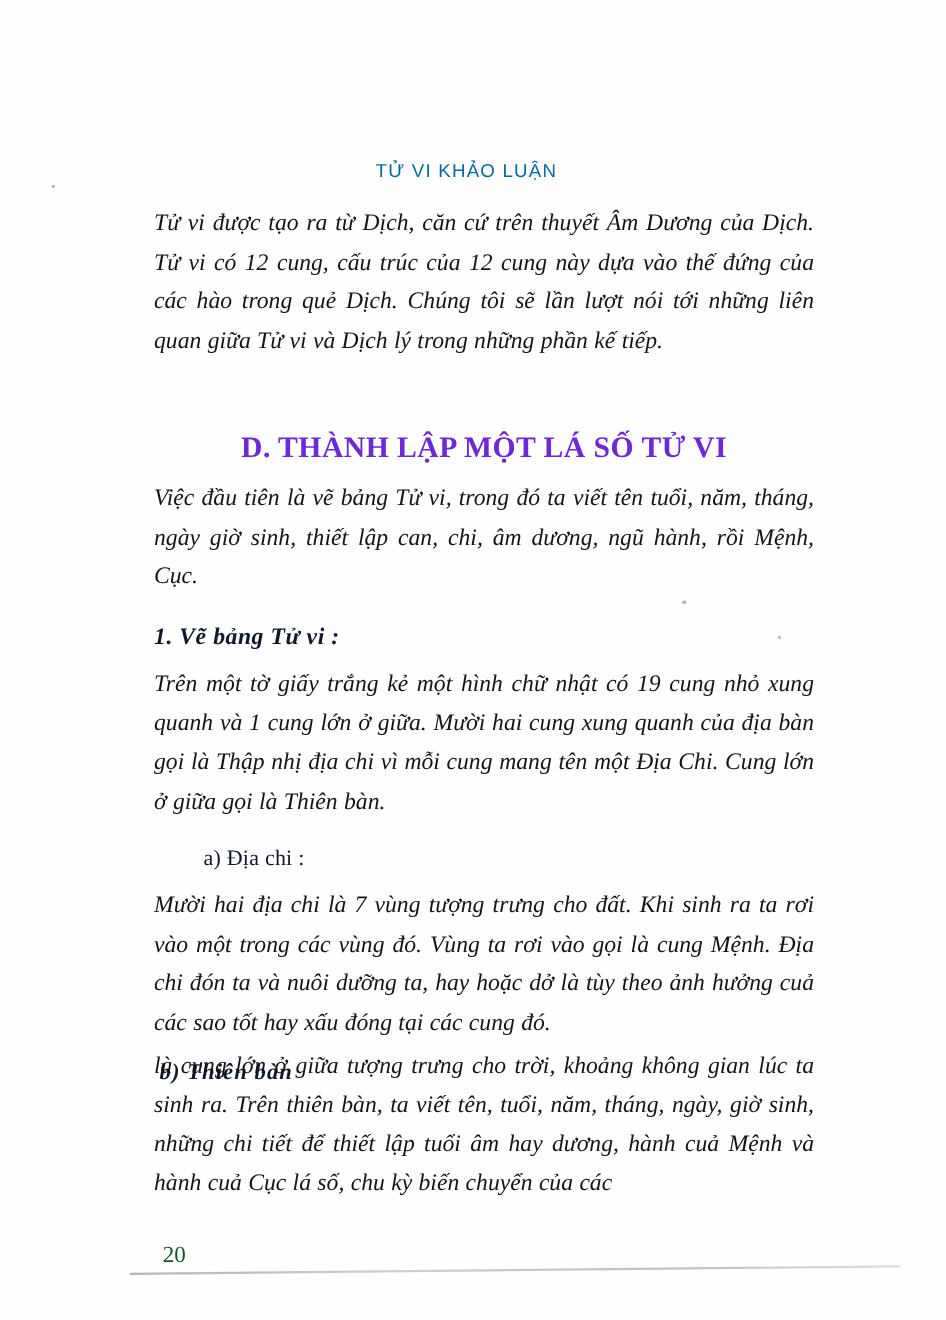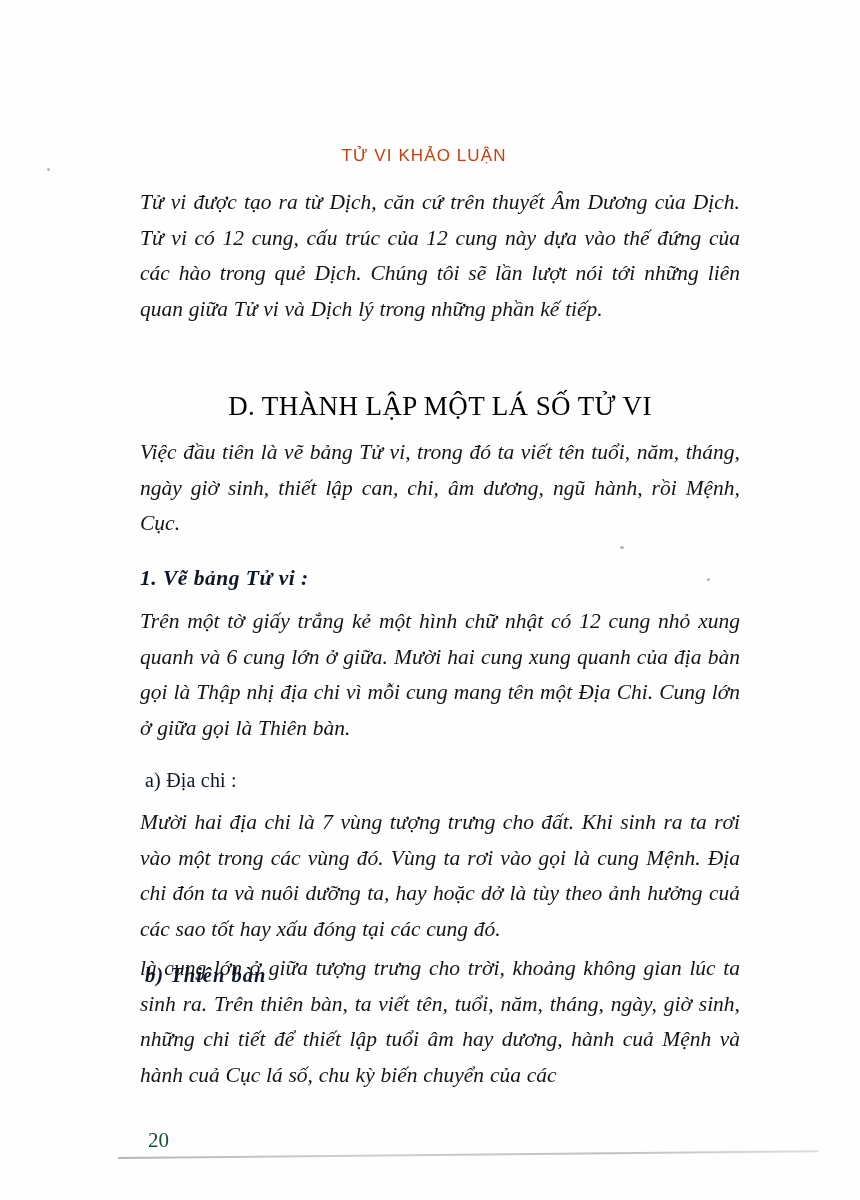--- a/index.html
+++ b/index.html
@@ -26,21 +26,21 @@
 
   
   .running-header {
     position: absolute;
     top: 146px;
     left: 0;
     width: 848px;
     text-align: center;
     font-size: 17px;
     letter-spacing: 1.1px;
-    color: #c2410c;
+    color: #0369a1;
     font-family: "Liberation Sans", "DejaVu Sans", sans-serif;
     font-weight: 400;
   }
 
   
   .text-column {
     position: absolute;
     left: 140px;
     top: 185px;
     width: 600px;
@@ -54,24 +54,24 @@
     text-justify: inter-word;
     color: #141414;
     word-spacing: 0.4px;
     font-style: italic;
   }
 
   
   h1.section-heading {
     margin: 0;
     font-size: 27px;
-    font-weight: normal;
+    font-weight: bold;
     text-align: center;
     letter-spacing: 0.4px;
-    color: #000000;
+    color: #6d28d9;
     font-family: "Liberation Serif", "DejaVu Serif", serif;
   }
 
   
   h2.sub-heading {
     margin: 0;
     font-size: 21.5px;
     font-style: italic;
     font-weight: bold;
     color: #0f172a;
@@ -149,24 +149,24 @@
 
     <div class="blk" style="top:250px;">
       <p class="body-par">Việc đầu tiên là vẽ bảng Tử vi, trong đó ta viết tên tuổi, năm, tháng, ngày giờ sinh, thiết lập can, chi, âm dương, ngũ hành, rồi Mệnh, Cục.</p>
     </div>
 
     <div class="blk" style="top:381px;">
       <h2 class="sub-heading">1. Vẽ bảng Tử vi :</h2>
     </div>
 
     <div class="blk" style="top:419px;">
-      <p class="body-par">Trên một tờ giấy trắng kẻ một hình chữ nhật có 12 cung nhỏ xung quanh và 6 cung lớn ở giữa. Mười hai cung xung quanh của địa bàn gọi là Thập nhị địa chi vì mỗi cung mang tên một Địa Chi. Cung lớn ở giữa gọi là Thiên bàn.</p>
+      <p class="body-par">Trên một tờ giấy trắng kẻ một hình chữ nhật có 19 cung nhỏ xung quanh và 1 cung lớn ở giữa. Mười hai cung xung quanh của địa bàn gọi là Thập nhị địa chi vì mỗi cung mang tên một Địa Chi. Cung lớn ở giữa gọi là Thiên bàn.</p>
     </div>
 
-    <div class="blk" style="top:584px; padding-left:5px;">
+    <div class="blk" style="top:584px; padding-left:5px;margin-left:40px;">
       <h2 class="sub-heading plain">a) Địa chi :</h2>
     </div>
 
     <div class="blk" style="top:620px;">
       <p class="body-par">Mười hai địa chi là 7 vùng tượng trưng cho đất. Khi sinh ra ta rơi vào một trong các vùng đó. Vùng ta rơi vào gọi là cung Mệnh. Địa chi đón ta và nuôi dưỡng ta, hay hoặc dở là tùy theo ảnh hưởng cuả các sao tốt hay xấu đóng tại các cung đó.</p>
     </div>
 
     <div class="blk" style="top:779px; padding-left:5px;">
       <h2 class="sub-heading italic-light">b)  Thiên bàn</h2>
     </div>

